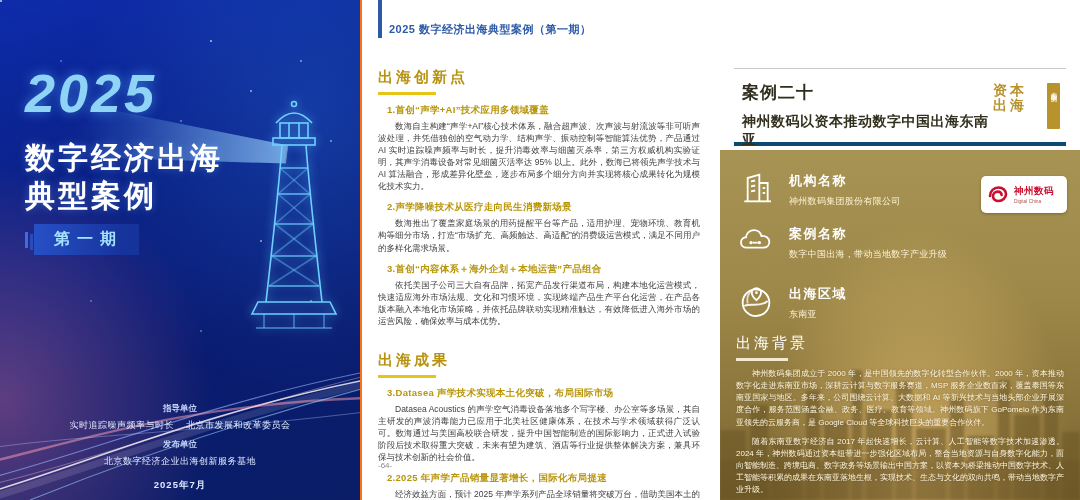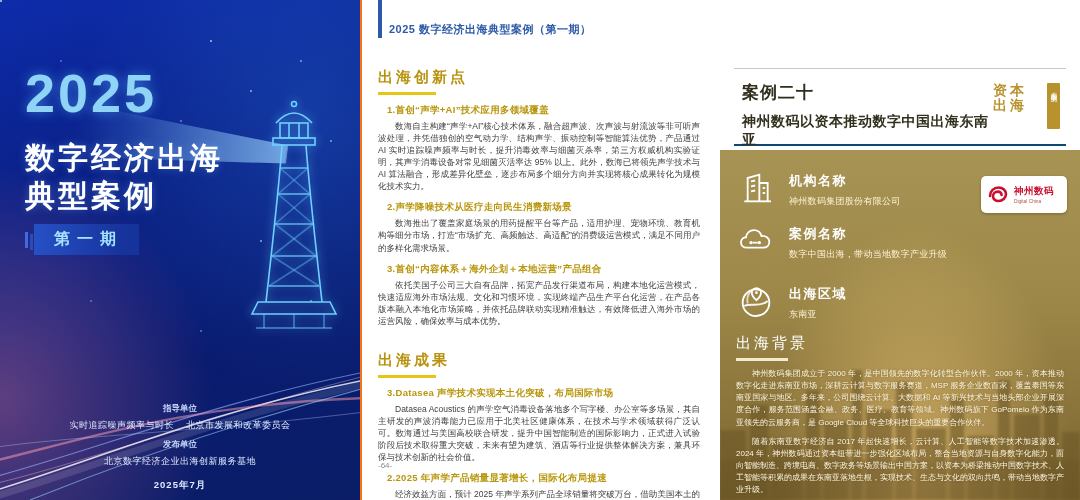--- a/index.html
+++ b/index.html
@@ -10,21 +10,21 @@
   .cover{width:360px;height:500px;position:relative;overflow:hidden;flex:0 0 360px;
     background:
       radial-gradient(ellipse at 88% 22%, rgba(45,125,235,.28), transparent 52%),
       radial-gradient(ellipse at 0% 80%, rgba(232,118,152,.38), transparent 42%),
       linear-gradient(163deg,#0e2cab 0%,#0a2188 32%,#091b70 68%,#0a1d66 100%);}
   .cover .dots{position:absolute;left:0;top:0;width:2px;height:2px;border-radius:50%;background:rgba(255,255,255,.8);
     box-shadow:210px 40px 0 rgba(255,255,255,.7),250px 90px 0 rgba(160,220,255,.8),300px 60px 0 rgba(255,255,255,.5),
     330px 140px 0 rgba(170,220,255,.7),180px 120px 0 rgba(255,255,255,.4),140px 200px 0 rgba(170,220,255,.5),
     260px 240px 0 rgba(255,255,255,.6),90px 300px 0 rgba(170,210,255,.45),40px 150px 0 rgba(255,255,255,.35),
     310px 300px 0 rgba(200,235,255,.6),200px 330px 0 rgba(255,255,255,.4),60px 60px 0 rgba(200,230,255,.4);}
-  .cover-year{position:absolute;left:25px;top:62px;font-size:54px;font-weight:bold;color:#8fd4f7;letter-spacing:3px;text-shadow:0 0 12px rgba(90,180,255,.55);}
+  .cover-year{position:absolute;left:25px;top:62px;font-size:54px;font-weight:bold;color:#8fd4f7;letter-spacing:3px;text-shadow:0 0 12px rgba(90,180,255,.55);font-style:italic;}
   .cover-t1{position:absolute;left:25px;top:138px;font-size:30px;font-weight:bold;color:#ffffff;letter-spacing:3px;text-shadow:0 0 8px rgba(120,180,255,.4);}
   .cover-t2{position:absolute;left:25px;top:176px;font-size:30px;font-weight:bold;color:#ffffff;letter-spacing:3px;text-shadow:0 0 8px rgba(120,180,255,.4);}
   .issue{position:absolute;left:25px;top:224px;display:flex;align-items:center;gap:6px;}
   .issue .deco{width:3px;height:16px;background:#3f6be0;box-shadow:5px 2px 0 #2a4cb8;}
   .issue .pill{background:linear-gradient(90deg,#2750c6,#16339b 85%);color:#a7e3ff;font-size:16px;font-weight:bold;
     letter-spacing:7px;padding:5px 16px 5px 20px;}
   .beam{position:absolute;top:116px;right:72px;width:215px;height:54px;pointer-events:none;
     background:linear-gradient(to left, rgba(160,215,255,.68), rgba(120,185,255,.16) 72%, rgba(120,185,255,0));
     clip-path:polygon(100% 30%,0 0,0 100%,100% 64%);transform:rotate(7deg);filter:blur(1.2px);}
   .lh{position:absolute;right:6px;top:96px;filter:drop-shadow(0 0 5px rgba(100,195,255,.8));}
@@ -41,21 +41,21 @@
   .m-head .txt{font-weight:bold;color:#2d5aa8;font-size:11px;padding-bottom:1px;letter-spacing:.5px;}
   .sec-h{margin-top:24px;color:#b9920f;font-size:15px;font-weight:bold;letter-spacing:3px;}
   .sec-h.first{margin-top:30px;}
   .sec-ul{width:58px;height:3px;background:#e7c517;margin-top:5px;}
   .it-t{color:#b8960c;font-weight:bold;font-size:9.5px;margin-top:9px;padding-left:9px;letter-spacing:.3px;}
   .it-b{font-size:8.5px;color:#3f3f3f;line-height:1.42;text-align:justify;text-indent:2em;margin-top:3px;}
   .pageno{position:absolute;left:16px;bottom:30px;font-size:8px;color:#8a8a8a;}
 
   
   .case{width:360px;height:500px;flex:0 0 360px;background:#ffffff;position:relative;overflow:hidden;}
-  .c-head{position:absolute;top:68px;left:14px;right:14px;height:78px;border-top:1px solid #c9c9c9;border-bottom:2px solid #0c4a6e;
+  .c-head{position:absolute;top:68px;left:14px;right:14px;height:78px;border-top:1px solid #c9c9c9;border-bottom:4px solid #0c4a6e;
     display:flex;justify-content:space-between;padding:12px 6px 0 8px;}
   .c-no{font-size:17px;font-weight:bold;color:#2f2d1d;letter-spacing:1px;}
   .c-title{font-size:14px;font-weight:bold;color:#33301e;margin-top:9px;letter-spacing:.5px;}
   .c-tag{display:flex;gap:4px;align-items:flex-start;margin-top:2px;}
   .tag-main{width:50px;font-size:14px;font-weight:bold;color:#b8922d;line-height:1.08;letter-spacing:3px;}
   .tag-badge{writing-mode:vertical-rl;background:#b8922d;color:#fff;font-size:6.5px;padding:4px 2px;height:46px;letter-spacing:1px;border-radius:1px;}
   .c-body{position:absolute;top:150px;left:0;right:0;bottom:0;padding:18px 16px 0 16px;
     background:
       radial-gradient(ellipse at 55% 92%, rgba(255,211,130,.55), transparent 55%),
       linear-gradient(180deg,#a79353 0%,#9d8849 42%,#8e783d 68%,#7a6430 100%);}

